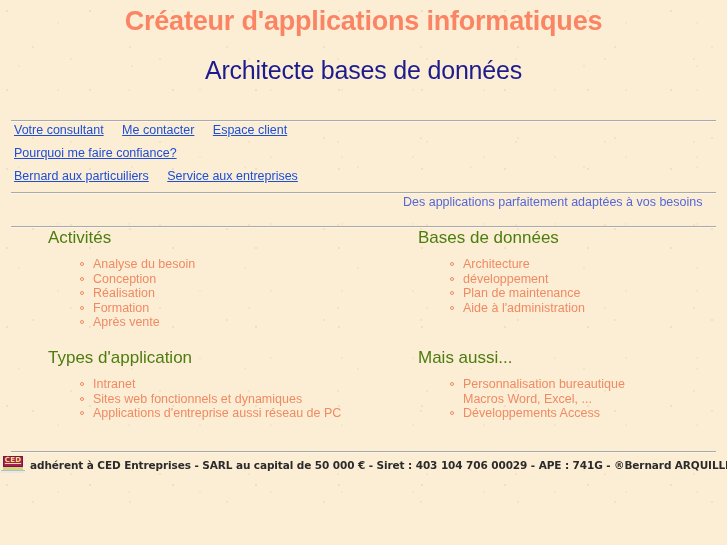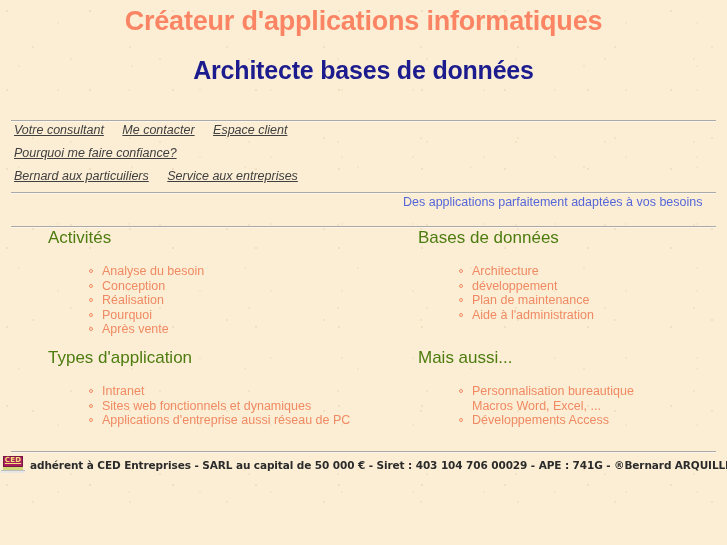--- a/index.html
+++ b/index.html
@@ -49,21 +49,21 @@
     letter-spacing: -0.2px;
     white-space: nowrap;
   }
   .title-sub {
     position: absolute;
     left: 0; top: 56px;
     width: 727px;
     text-align: center;
     color: #1c1c8e;
     font-size: 25px;
-    font-weight: bold;
+    font-weight: normal;
     letter-spacing: -0.2px;
     white-space: nowrap;
   }
 
   
   .rule {
     position: absolute;
     left: 11px;
     width: 705px;
     height: 0;
@@ -81,25 +81,24 @@
     position: absolute;
     left: 14px;
     top: 118px;
     width: 700px;
   }
   .nav-row {
     line-height: 21px;
     white-space: nowrap;
   }
   .nav a {
-    color: #404040;
+    color: #1d4ed8;
     font-size: 12.5px;
     text-decoration: underline;
     margin-right: 14px;
-    font-style: italic;
   }
 
   
   .tagline {
     position: absolute;
     top: 195px;
     left: 403px;
     width: 330px;
     color: #5566d8;
     font-size: 12.5px;
@@ -127,21 +126,21 @@
 
   .sec-heading {
     color: #4d7c0f;
     font-size: 17px;
     font-weight: normal;
     margin: 0 0 9px 0;
     white-space: nowrap;
   }
   ul.sec-list {
     list-style: none;
-    margin: 16px;
+    margin: 7px;
     padding: 0 0 0 38px;
   }
   ul.sec-list li {
     position: relative;
     color: #f08a63;
     font-size: 12.5px;
     line-height: 14.6px;
     white-space: nowrap;
   }
   ul.sec-list li .bullet {
@@ -258,21 +257,21 @@
   <div class="content">
 
     <div class="col col-left">
 
       <div class="block block-row1">
         <h2 class="sec-heading">Activités</h2>
         <ul class="sec-list">
           <li><span class="bullet"></span><span>Analyse du besoin</span></li>
           <li><span class="bullet"></span><span>Conception</span></li>
           <li><span class="bullet"></span><span>Réalisation</span></li>
-          <li><span class="bullet"></span><span>Pourquoi</span></li>
+          <li><span class="bullet"></span><span>Formation</span></li>
           <li><span class="bullet"></span><span>Après vente</span></li>
         </ul>
       </div>
 
       <div class="block block-row2">
         <h2 class="sec-heading">Types d'application</h2>
         <ul class="sec-list">
           <li><span class="bullet"></span><span>Intranet</span></li>
           <li><span class="bullet"></span><span>Sites web fonctionnels et dynamiques</span></li>
           <li><span class="bullet"></span><span>Applications d'entreprise aussi réseau de PC</span></li>

